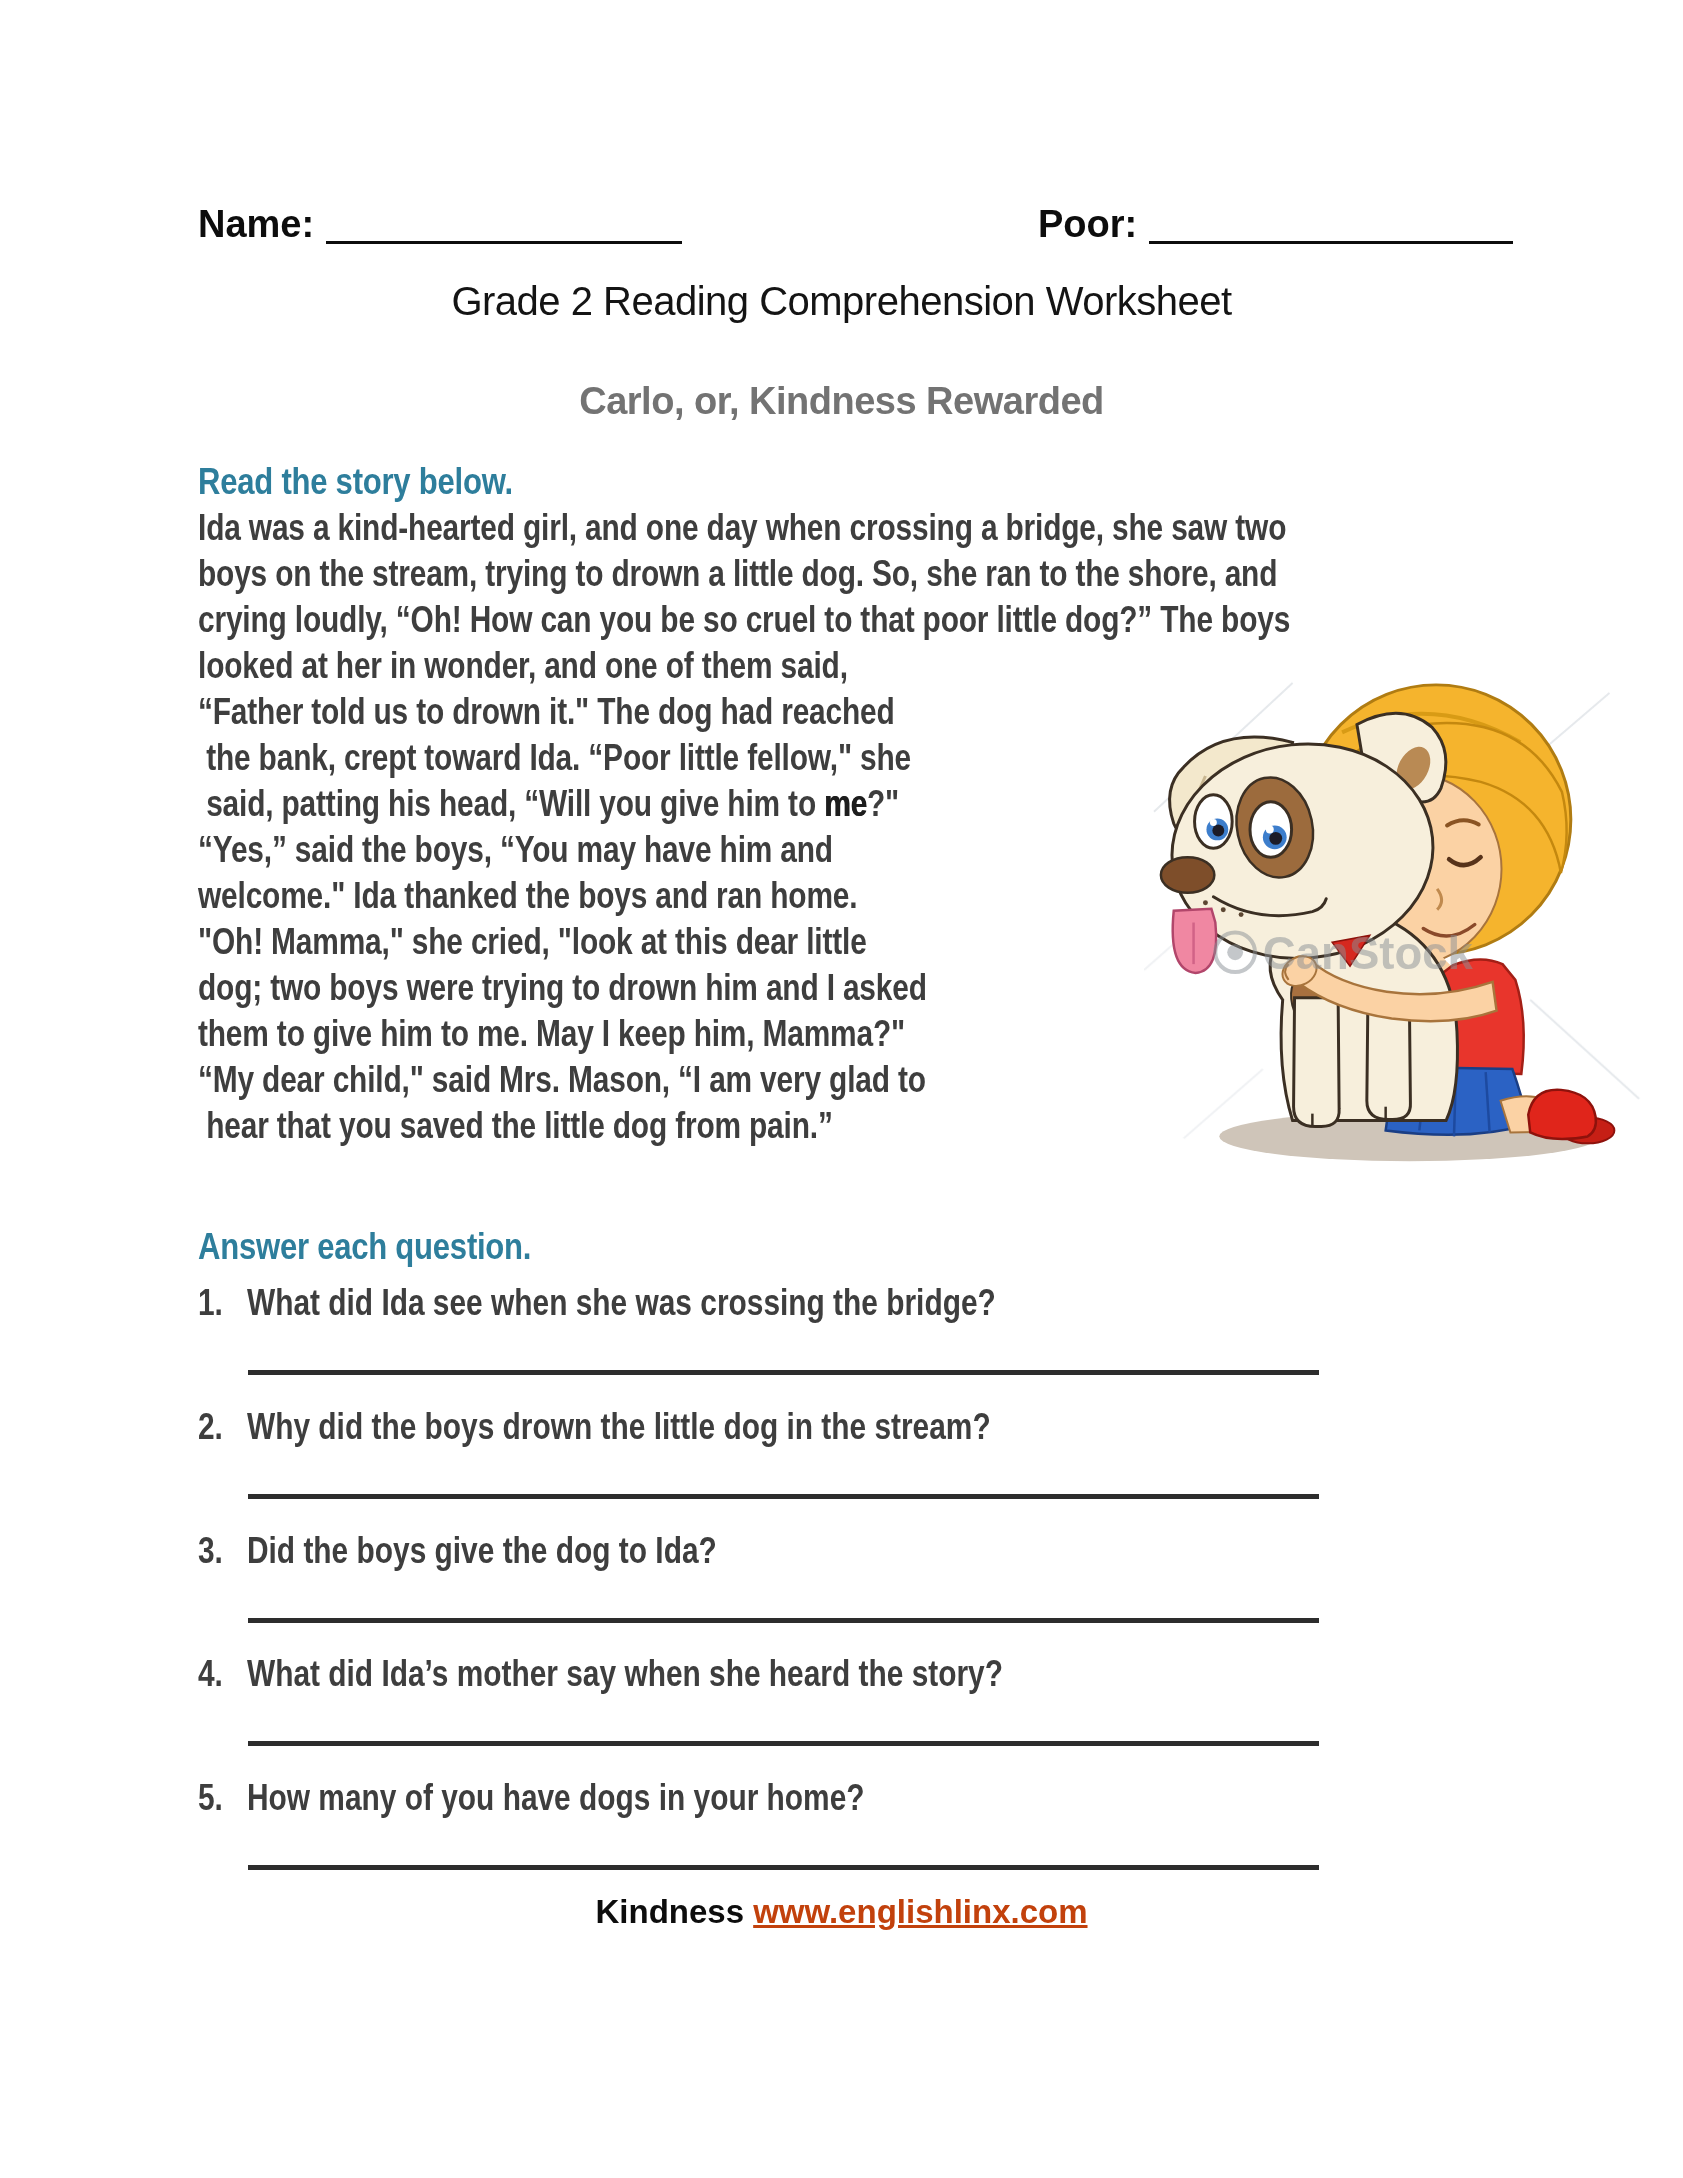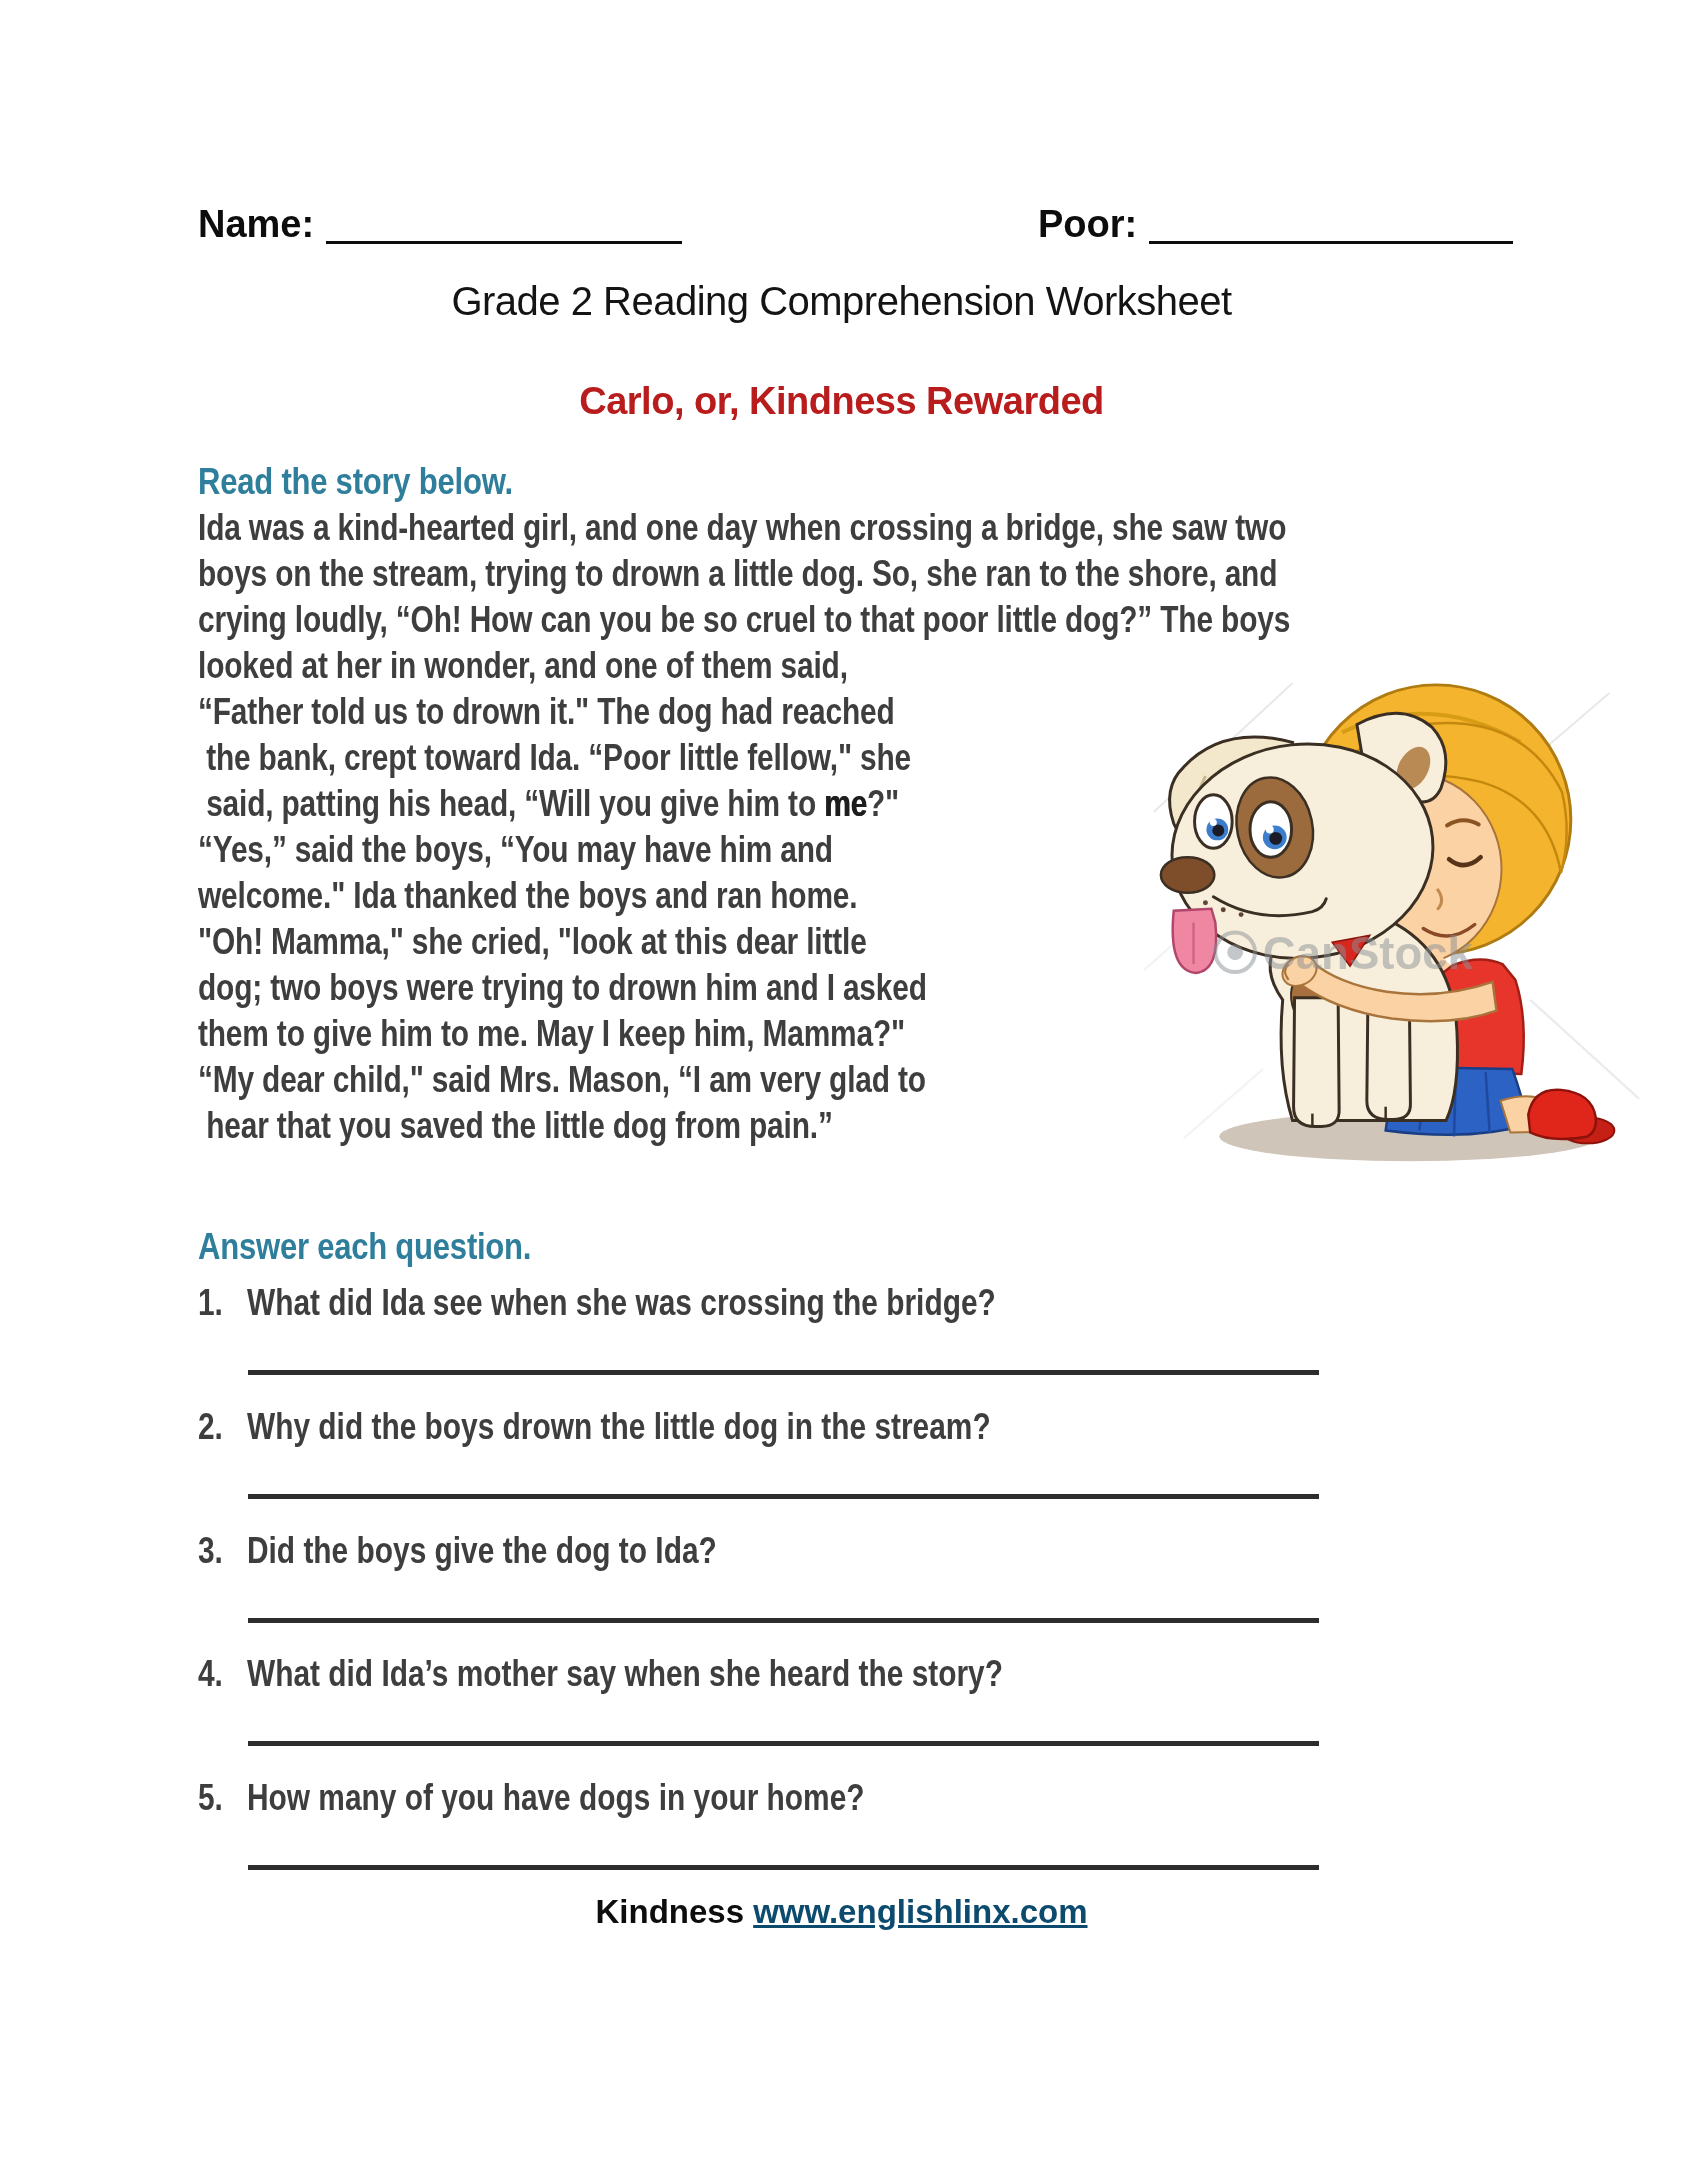--- a/index.html
+++ b/index.html
@@ -21,21 +21,21 @@
   #date-field { left:1038px; }
   #date-field .hdr-line { width:364px; }
 
   .doc-title {
     position:absolute; top:279px; left:0; width:1683px;
     text-align:center; font-size:40px; font-weight:normal; color:#141414;
     letter-spacing:-0.5px;
   }
   .doc-subtitle {
     position:absolute; top:380px; left:0; width:1683px;
-    text-align:center; font-size:38px; font-weight:bold; color:#b91c1c;
+    text-align:center; font-size:38px; font-weight:bold; color:#737373;
     letter-spacing:-0.5px;
   }
   .section-heading {
     position:absolute; left:198px;
     font-size:37px; font-weight:bold;
     transform:scaleX(0.84); transform-origin:0 0;
     letter-spacing:-0.3px; white-space:nowrap;
   }
   #read-heading { top:461px; }
   #answer-heading { top:1226px; }
@@ -58,21 +58,21 @@
   }
   .q-num { display:inline-block; width:59px; }
   .answer-line {
     position:absolute; left:248px; width:1071px; height:5px;
     background:#2d2d2d;
   }
   .footer {
     position:absolute; top:1893px; left:0; width:1683px;
     text-align:center; font-size:33px; font-weight:bold; color:#0d0d0d;
   }
-  .footer a { color:#0c4a6e; text-decoration:underline; font-weight:bold; }
+  .footer a { color:#c2410c; text-decoration:underline; font-weight:bold; }
 </style>
 </head>
 <body>
 
 <div class="page">
 
   <div class="hdr-field" id="name-field">
     <span class="hdr-label">Name:</span>
     <span class="hdr-line"></span>
   </div>

